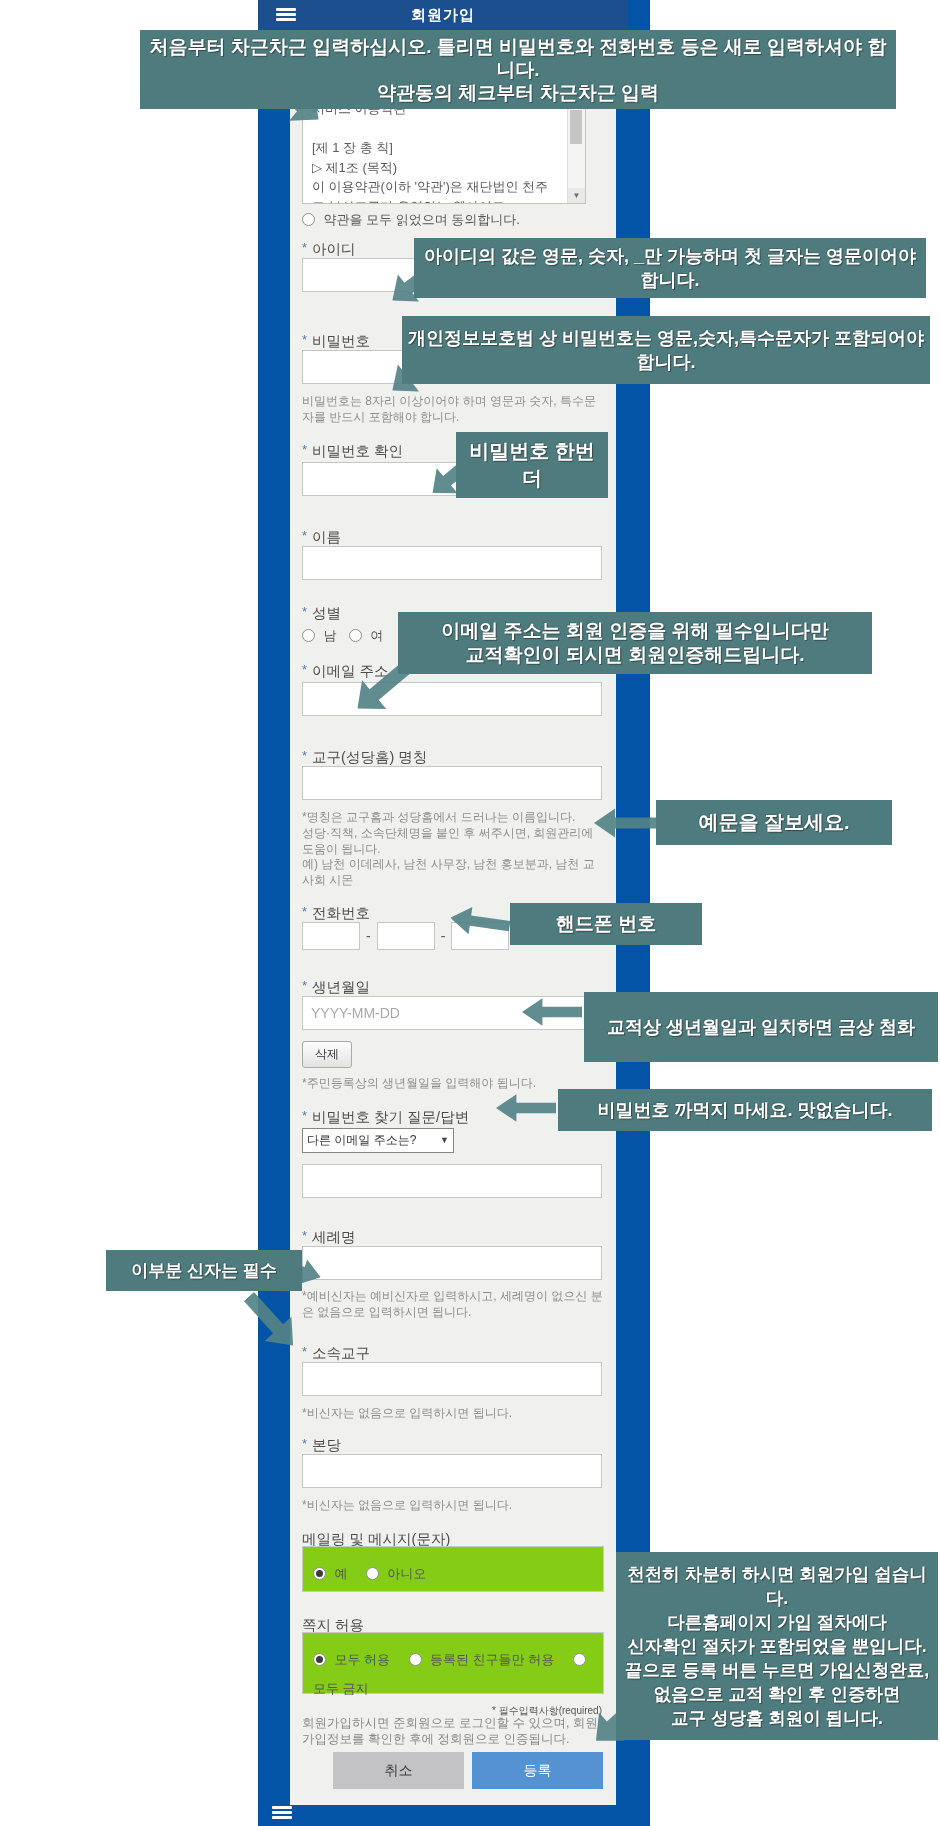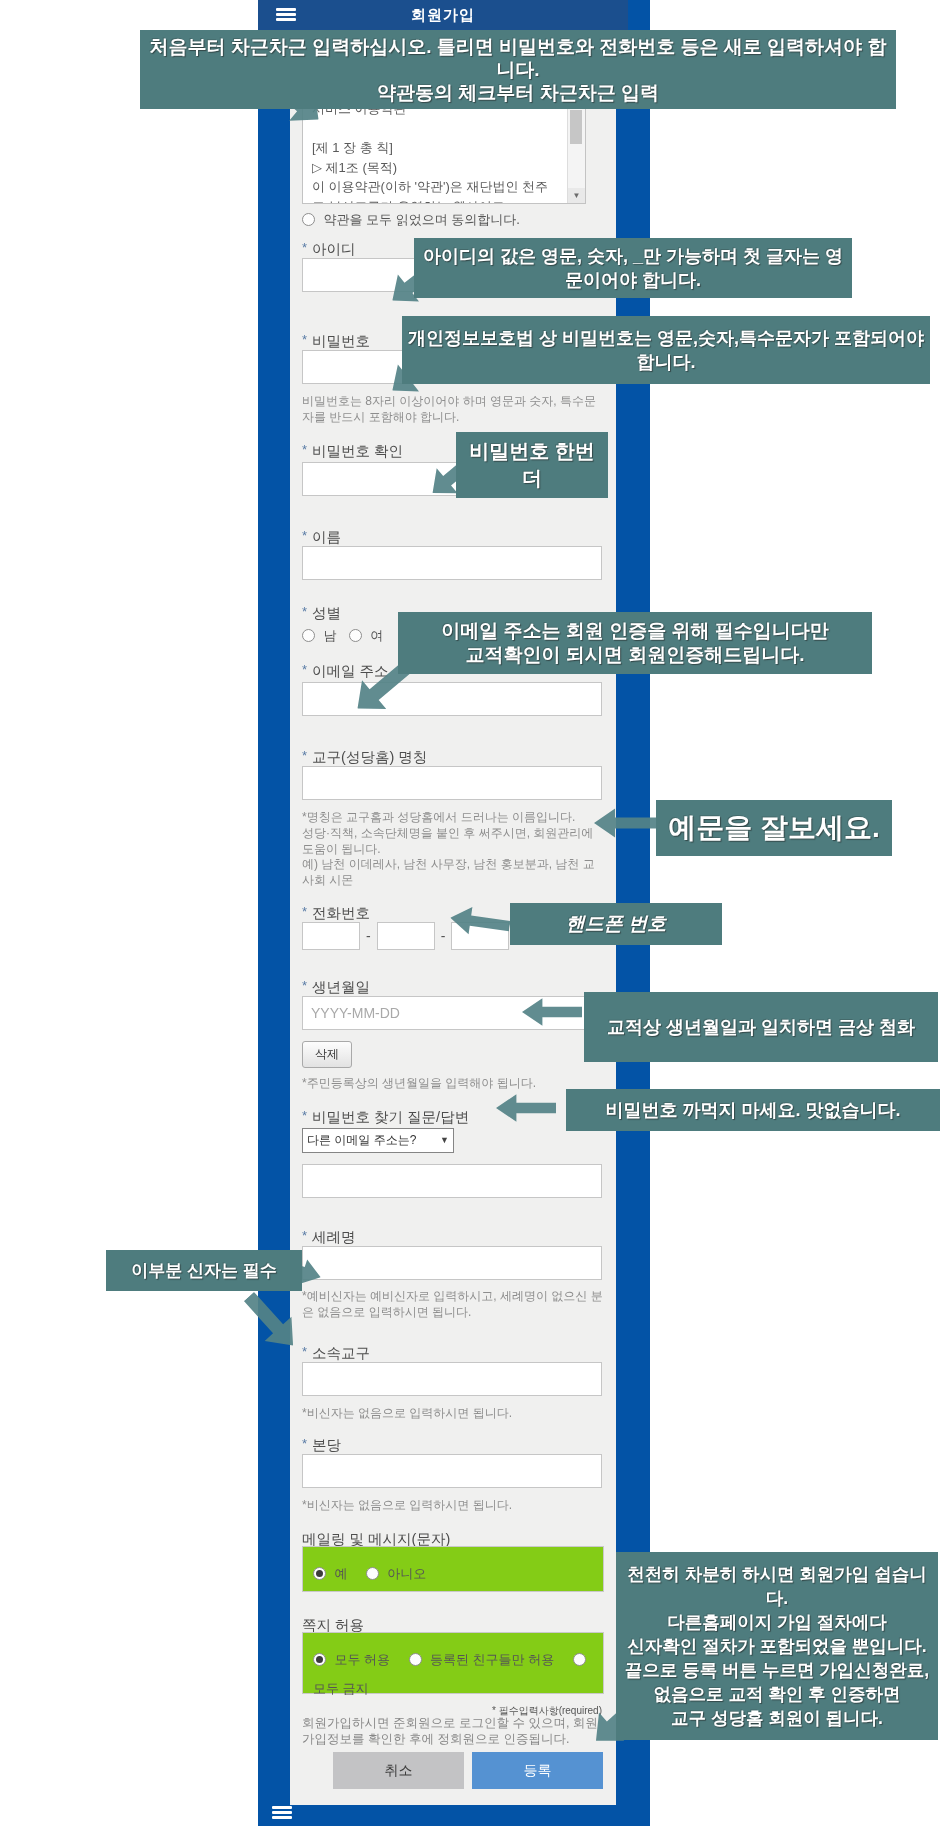--- a/index.html
+++ b/index.html
@@ -214,38 +214,38 @@
       <i></i>
       <i></i>
       <i></i>
     </div>
 
   <div class="ann" style="left:140px;top:30px;width:756px;padding:5px 8px;font-size:19px;line-height:23px;">
     <div>처음부터 차근차근 입력하십시오. 틀리면 비밀번호와 전화번호 등은 새로 입력하셔야 합니다.</div>
     <div>약관동의 체크부터 차근차근 입력</div>
   </div>
 
-  <div class="ann" style="left:414px;top:238px;width:438px;padding:6px 6px;font-size:18px;">아이디의 값은 영문, 숫자, _만 가능하며 첫 글자는 영문이어야 합니다.</div>
+  <div class="ann" style="left:414px;top:238px;width:512px;padding:6px 6px;font-size:18px;">아이디의 값은 영문, 숫자, _만 가능하며 첫 글자는 영문이어야 합니다.</div>
 
   <div class="ann" style="left:402px;top:316px;width:528px;padding:10px 6px;font-size:18px;">개인정보보호법 상 비밀번호는 영문,숫자,특수문자가 포함되어야합니다.</div>
 
   <div class="ann" style="left:456px;top:432px;width:152px;padding:6px 6px;font-size:20px;">비밀번호 한번더</div>
 
   <div class="ann" style="left:398px;top:612px;width:474px;padding:7px 6px;font-size:19px;line-height:24px;">
     <div>이메일 주소는 회원 인증을 위해 필수입니다만</div>
     <div>교적확인이 되시면 회원인증해드립니다.</div>
   </div>
 
-  <div class="ann" style="left:656px;top:800px;width:236px;padding:9px 6px;font-size:28px;">예문을 잘보세요.</div>
-
-  <div class="ann" style="left:510px;top:903px;width:212px;padding:8px 0;font-size:19px;font-style:italic;">핸드폰 번호</div>
+  <div class="ann" style="left:656px;top:800px;width:236px;padding:9px 6px;font-size:20px;">예문을 잘보세요.</div>
+
+  <div class="ann" style="left:510px;top:903px;width:192px;padding:8px 0;font-size:19px;">핸드폰 번호</div>
 
   <div class="ann" style="left:584px;top:992px;width:354px;padding:23px 6px;font-size:18px;">교적상 생년월일과 일치하면 금상 첨화</div>
 
-  <div class="ann" style="left:558px;top:1089px;width:374px;padding:9px 6px;font-size:18px;margin-left:8px;">비밀번호 까먹지 마세요. 맛없습니다.</div>
+  <div class="ann" style="left:558px;top:1089px;width:374px;padding:9px 6px;font-size:18px;">비밀번호 까먹지 마세요. 맛없습니다.</div>
 
   <div class="ann" style="left:106px;top:1250px;width:196px;padding:9px 6px;font-size:17px;">이부분 신자는 필수</div>
 
   <div class="ann" style="left:616px;top:1552px;width:322px;padding:10px 6px;font-size:17.5px;line-height:24px;">
     <div>천천히 차분히 하시면 회원가입 쉽습니다.</div>
     <div>다른홈페이지 가입 절차에다</div>
     <div>신자확인 절차가 포함되었을 뿐입니다.</div>
     <div>끝으로 등록 버튼 누르면 가입신청완료,</div>
     <div>없음으로 교적 확인 후 인증하면</div>
     <div>교구 성당홈 회원이 됩니다.</div>

